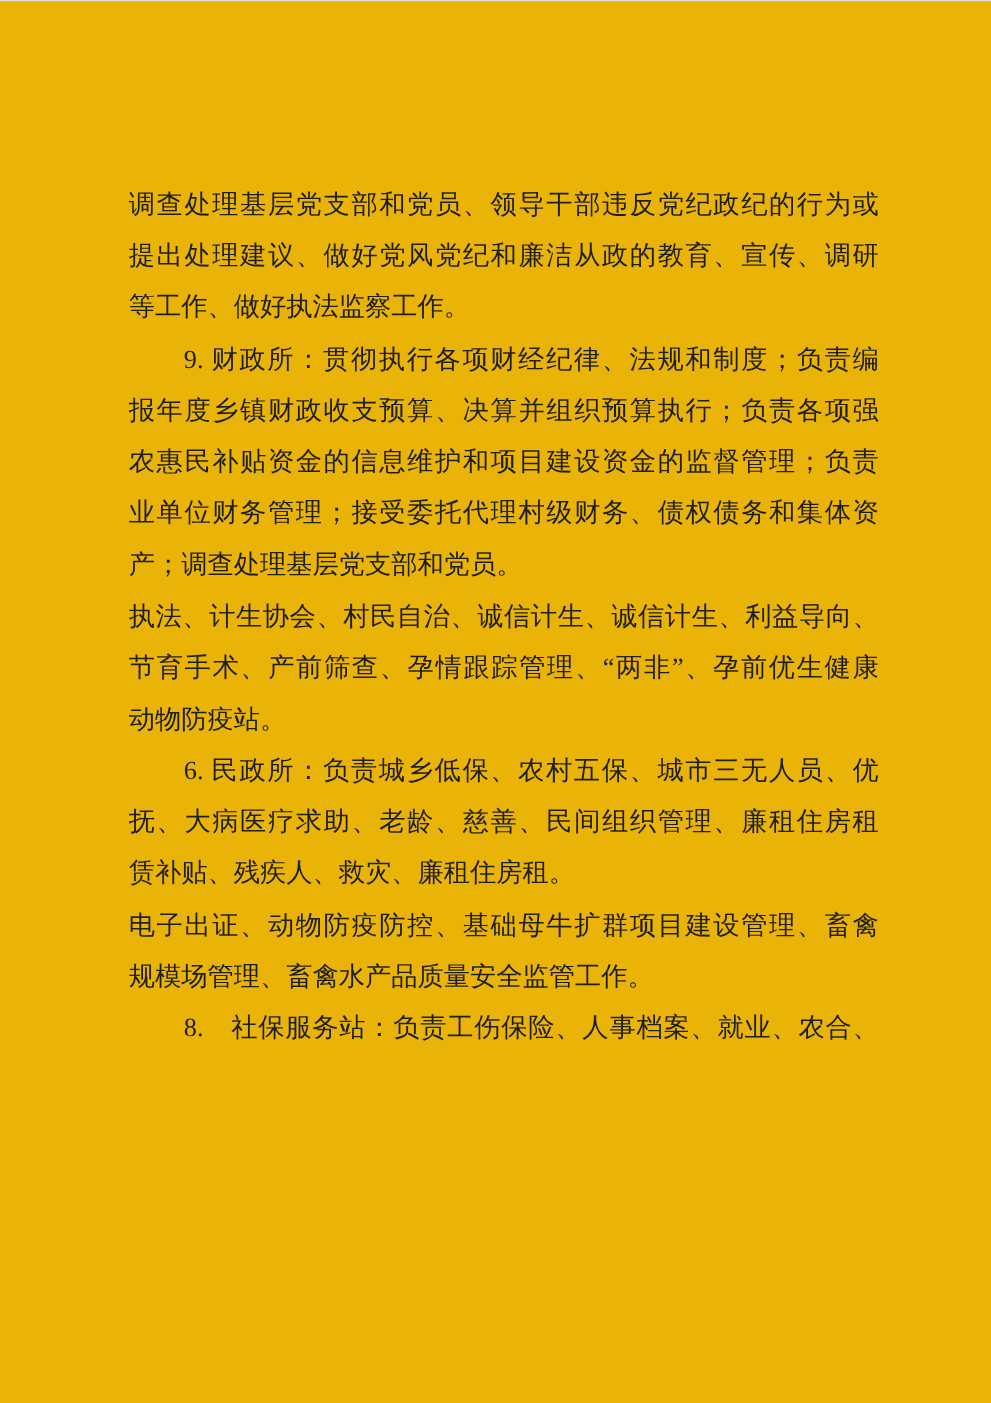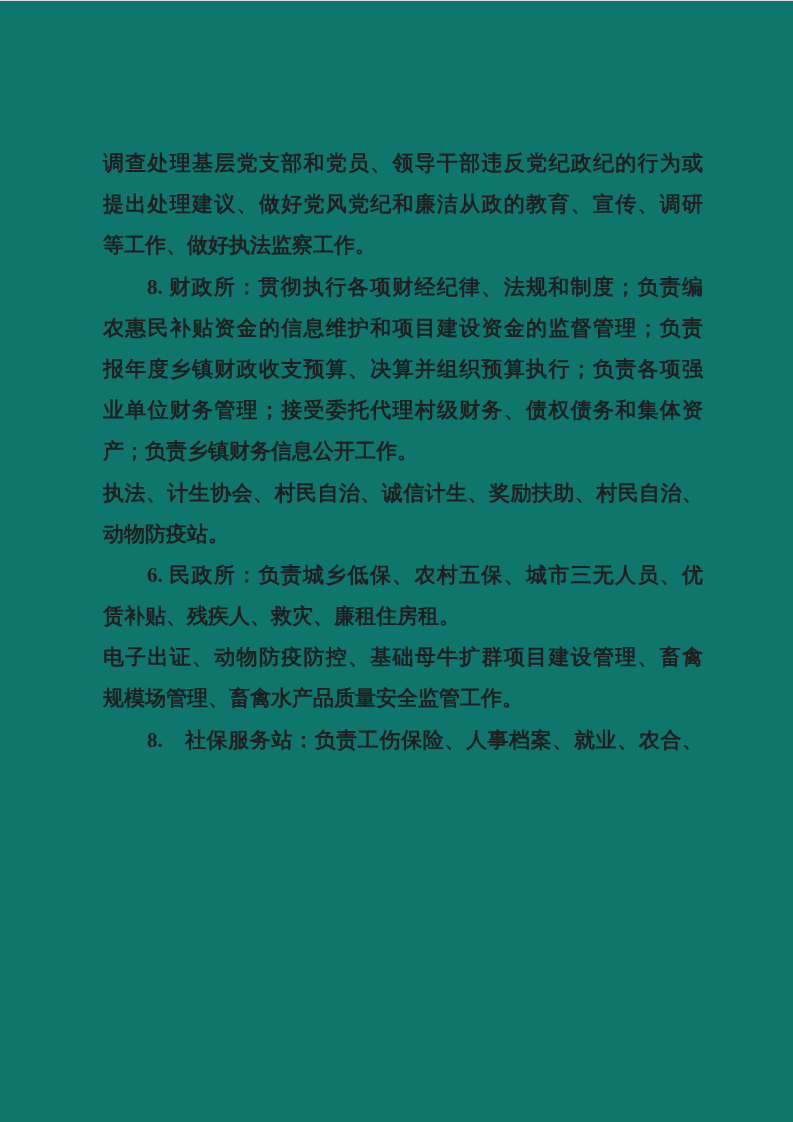--- a/index.html
+++ b/index.html
@@ -10,22 +10,21 @@
   body {
     width: 793px;
     height: 1122px;
     position: relative;
     overflow: hidden;
     font-family: "Liberation Serif", "DejaVu Serif", serif;
   }
   .page {
     position: absolute;
     inset: 0;
-    background: #0f766e;
-    font-weight: bold;
+    background: #eab308;
   }
   .top-edge {
     position: absolute;
     top: 0;
     left: 0;
     width: 100%;
     height: 1px;
     background: #dcdcdc;
   }
   .doc-body {
@@ -54,26 +53,28 @@
 </head>
 <body>
 
 <div class="page">
   <div class="top-edge"></div>
 
   <div class="doc-body">
     <div class="line">调查处理基层党支部和党员、领导干部违反党纪政纪的行为或</div>
     <div class="line">提出处理建议、做好党风党纪和廉洁从政的教育、宣传、调研</div>
     <div class="line end">等工作、做好执法监察工作。</div>
-    <div class="line indent">8. 财政所：贯彻执行各项财经纪律、法规和制度；负责编</div>
+    <div class="line indent">9. 财政所：贯彻执行各项财经纪律、法规和制度；负责编</div>
+    <div class="line">报年度乡镇财政收支预算、决算并组织预算执行；负责各项强</div>
     <div class="line">农惠民补贴资金的信息维护和项目建设资金的监督管理；负责</div>
-    <div class="line">报年度乡镇财政收支预算、决算并组织预算执行；负责各项强</div>
     <div class="line">业单位财务管理；接受委托代理村级财务、债权债务和集体资</div>
-    <div class="line end">产；负责乡镇财务信息公开工作。</div>
-    <div class="line">执法、计生协会、村民自治、诚信计生、奖励扶助、村民自治、</div>
+    <div class="line end">产；调查处理基层党支部和党员。</div>
+    <div class="line">执法、计生协会、村民自治、诚信计生、诚信计生、利益导向、</div>
+    <div class="line">节育手术、产前筛查、孕情跟踪管理、“两非”、孕前优生健康</div>
     <div class="line end">动物防疫站。</div>
     <div class="line indent">6. 民政所：负责城乡低保、农村五保、城市三无人员、优</div>
+    <div class="line">抚、大病医疗求助、老龄、慈善、民间组织管理、廉租住房租</div>
     <div class="line end">赁补贴、残疾人、救灾、廉租住房租。</div>
     <div class="line">电子出证、动物防疫防控、基础母牛扩群项目建设管理、畜禽</div>
     <div class="line end">规模场管理、畜禽水产品质量安全监管工作。</div>
     <div class="line indent">8.　社保服务站：负责工伤保险、人事档案、就业、农合、</div>
   </div>
 </div>
 
 </body></html>

